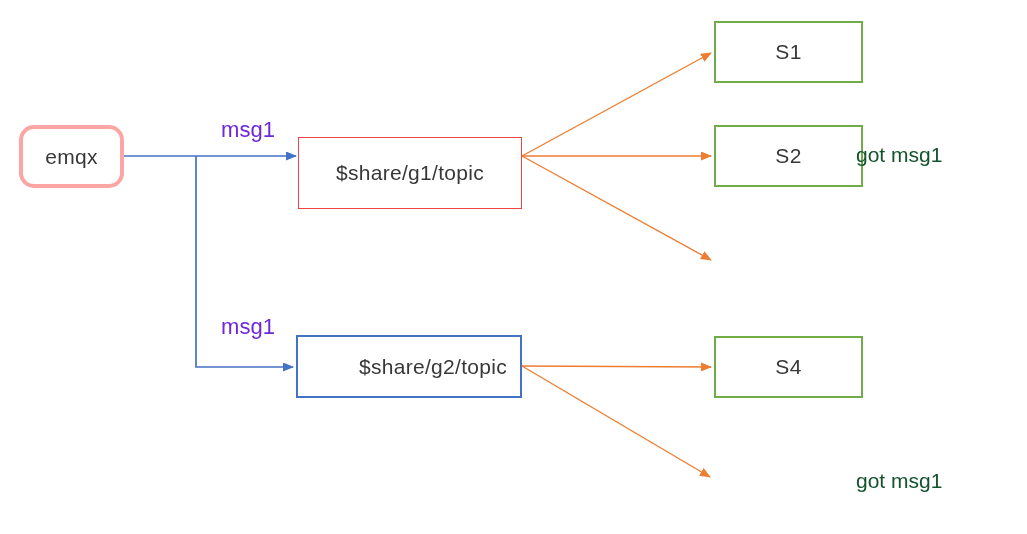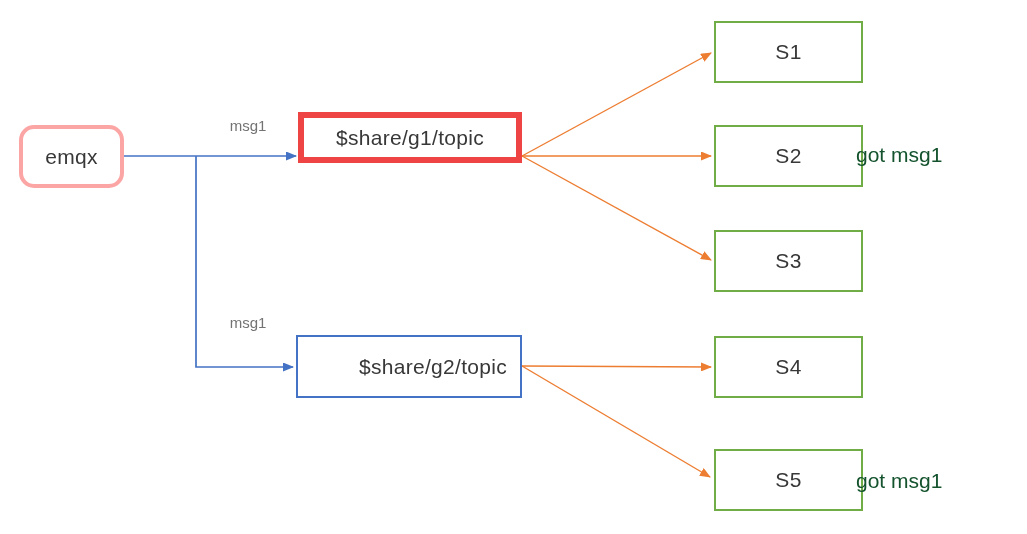--- a/index.html
+++ b/index.html
@@ -40,23 +40,23 @@
     color: #383838;
     letter-spacing: 0.3px;
   }
   .node-broker {
     left: 19px; top: 125px;
     width: 105px; height: 63px;
     border: 4px solid #fca5a5;
     border-radius: 15px;
   }
   .node-topic-g1 {
-    left: 298px; top: 112px;
-    width: 224px; height: 51px;
-    border: 6px solid #ef4444;
+    left: 298px; top: 137px;
+    width: 224px; height: 72px;
+    border: 1px solid #ef4444;
   }
   .node-topic-g2 {
     left: 296px; top: 335px;
     width: 226px; height: 63px;
     border: 2px solid #4472C4;
     padding-left: 48px;
   }
   .node-subscriber {
     left: 714px;
     width: 149px; height: 62px;
@@ -64,22 +64,22 @@
   }
   .node-s1 { top: 21px; }
   .node-s2 { top: 125px; }
   .node-s3 { top: 230px; }
   .node-s4 { top: 336px; }
   .node-s5 { top: 449px; }
   .edge-label {
     position: absolute;
     width: 90px;
     text-align: center;
-    font-size: 15px;
-    color: #737373;
+    font-size: 22px;
+    color: #6d28d9;
   }
   .edge-label-g1 { left: 203px; top: 117px; }
   .edge-label-g2 { left: 203px; top: 314px; }
   .annotation {
     position: absolute;
     left: 856px;
     font-size: 21px;
     color: #14532d;
     white-space: nowrap;
   }
@@ -114,20 +114,18 @@
   <div class="node node-broker">emqx</div>
 
   <div class="edge-label edge-label-g1">msg1</div>
   <div class="edge-label edge-label-g2">msg1</div>
 
   <div class="node node-topic-g1">$share/g1/topic</div>
   <div class="node node-topic-g2">$share/g2/topic</div>
 
   <div class="node node-subscriber node-s1">S1</div>
   <div class="node node-subscriber node-s2">S2</div>
-  <div class="node node-subscriber node-s3">S3</div>
   <div class="node node-subscriber node-s4">S4</div>
-  <div class="node node-subscriber node-s5">S5</div>
 
   <div class="annotation annotation-s2">got msg1</div>
   <div class="annotation annotation-s5">got msg1</div>
 
 </div>
 
 </body></html>

